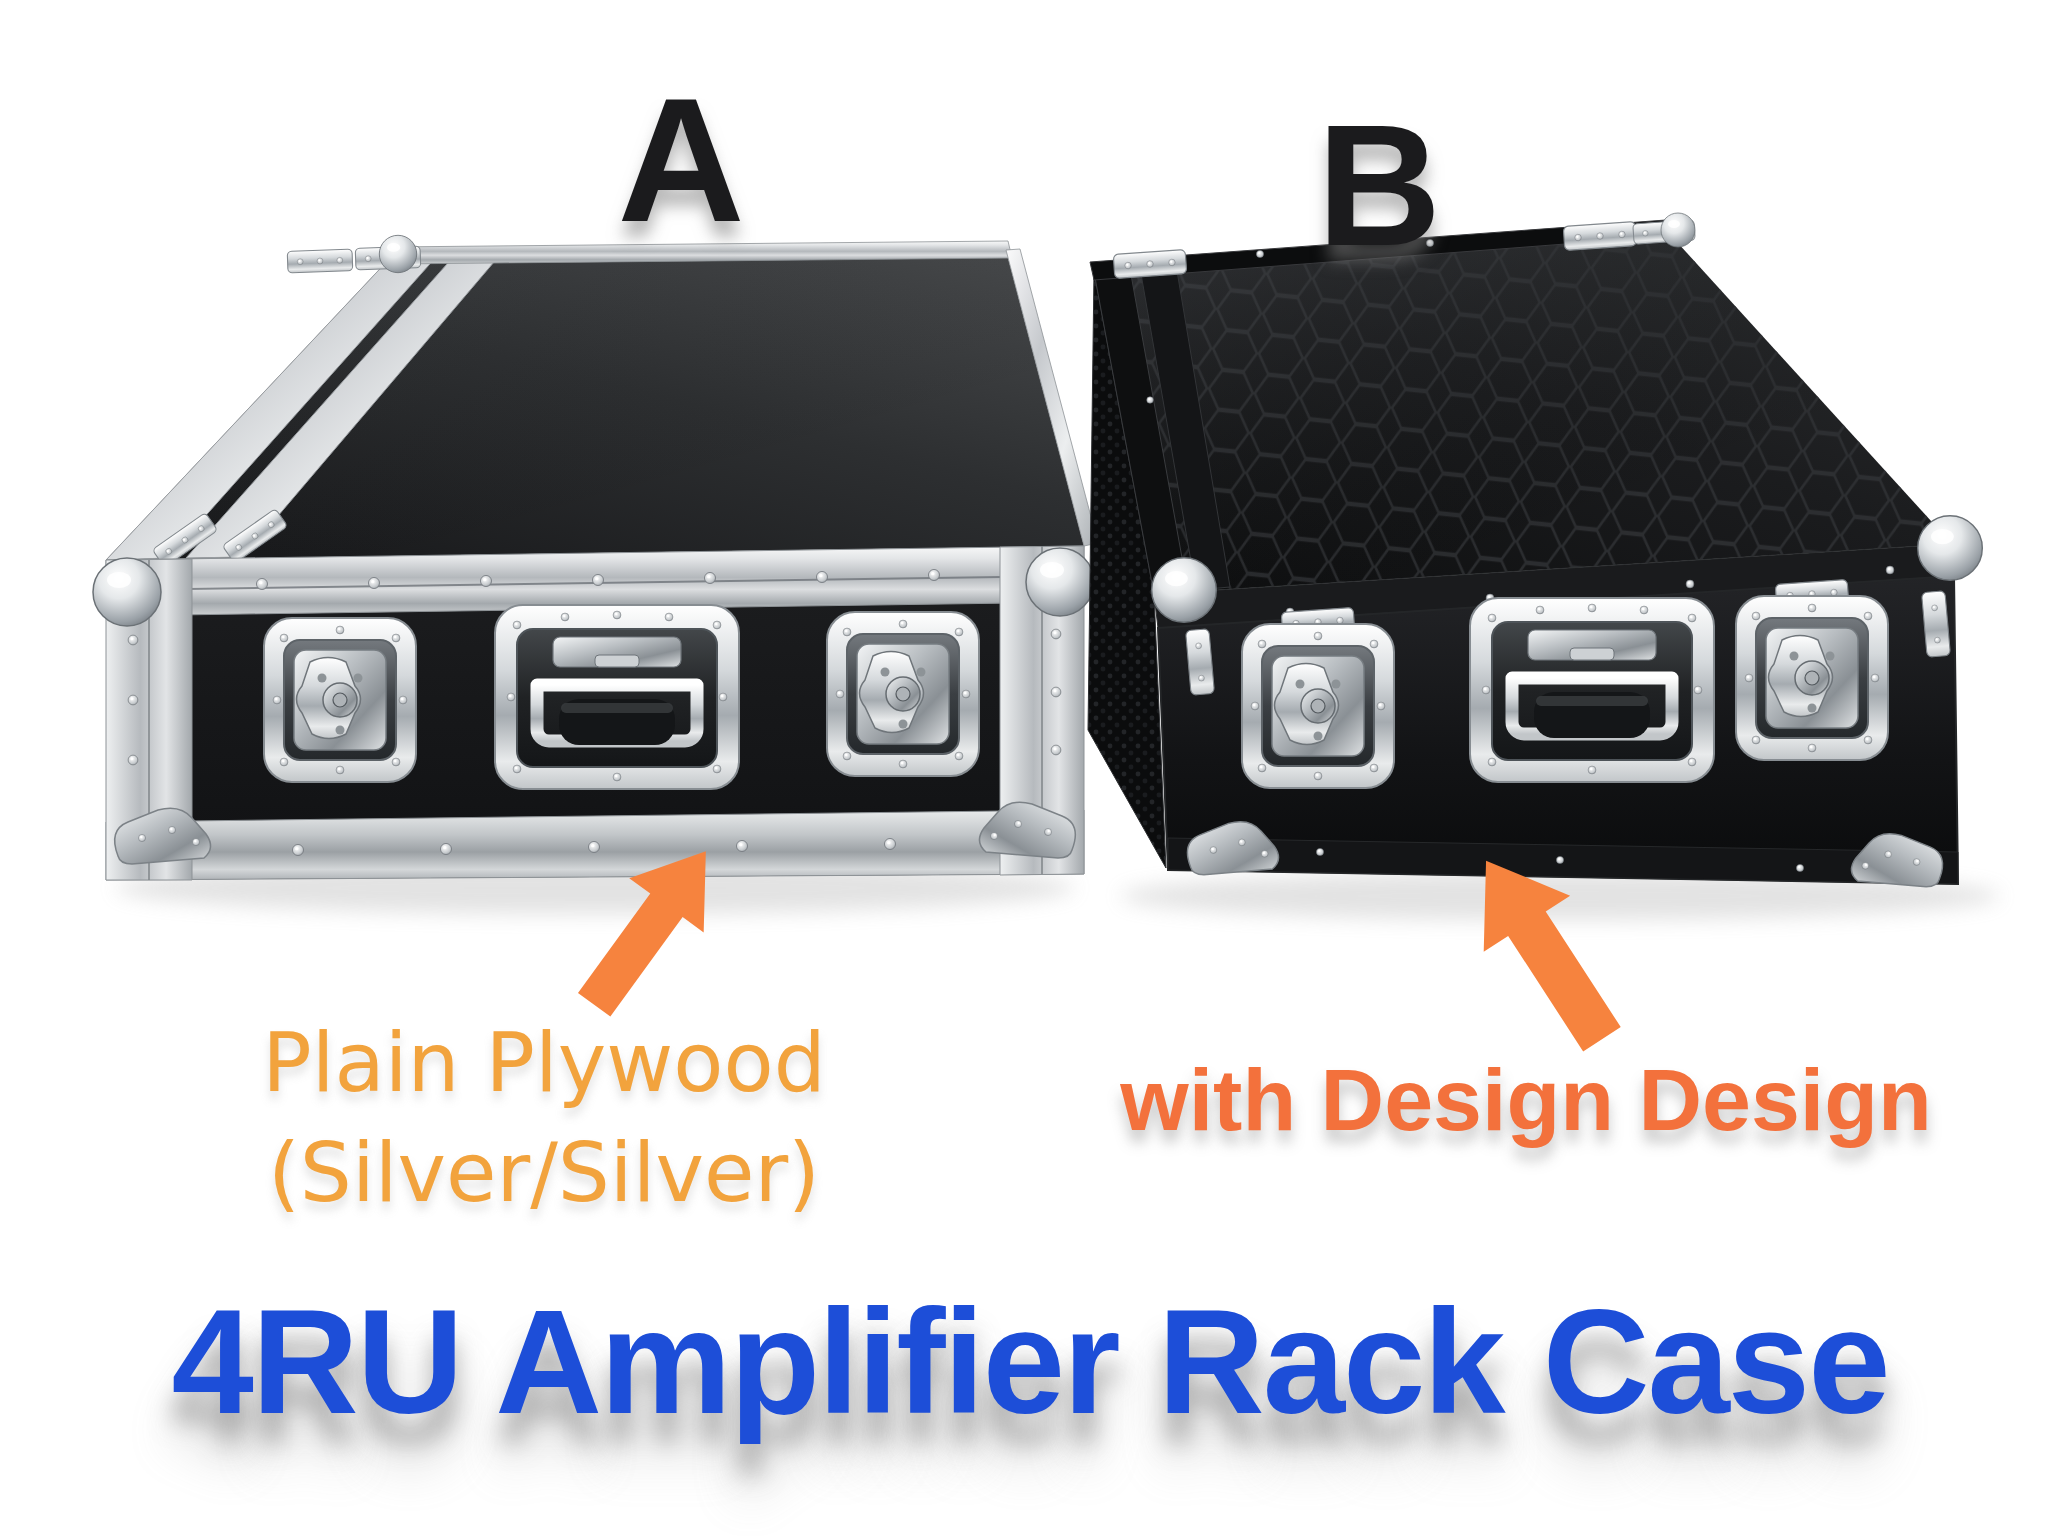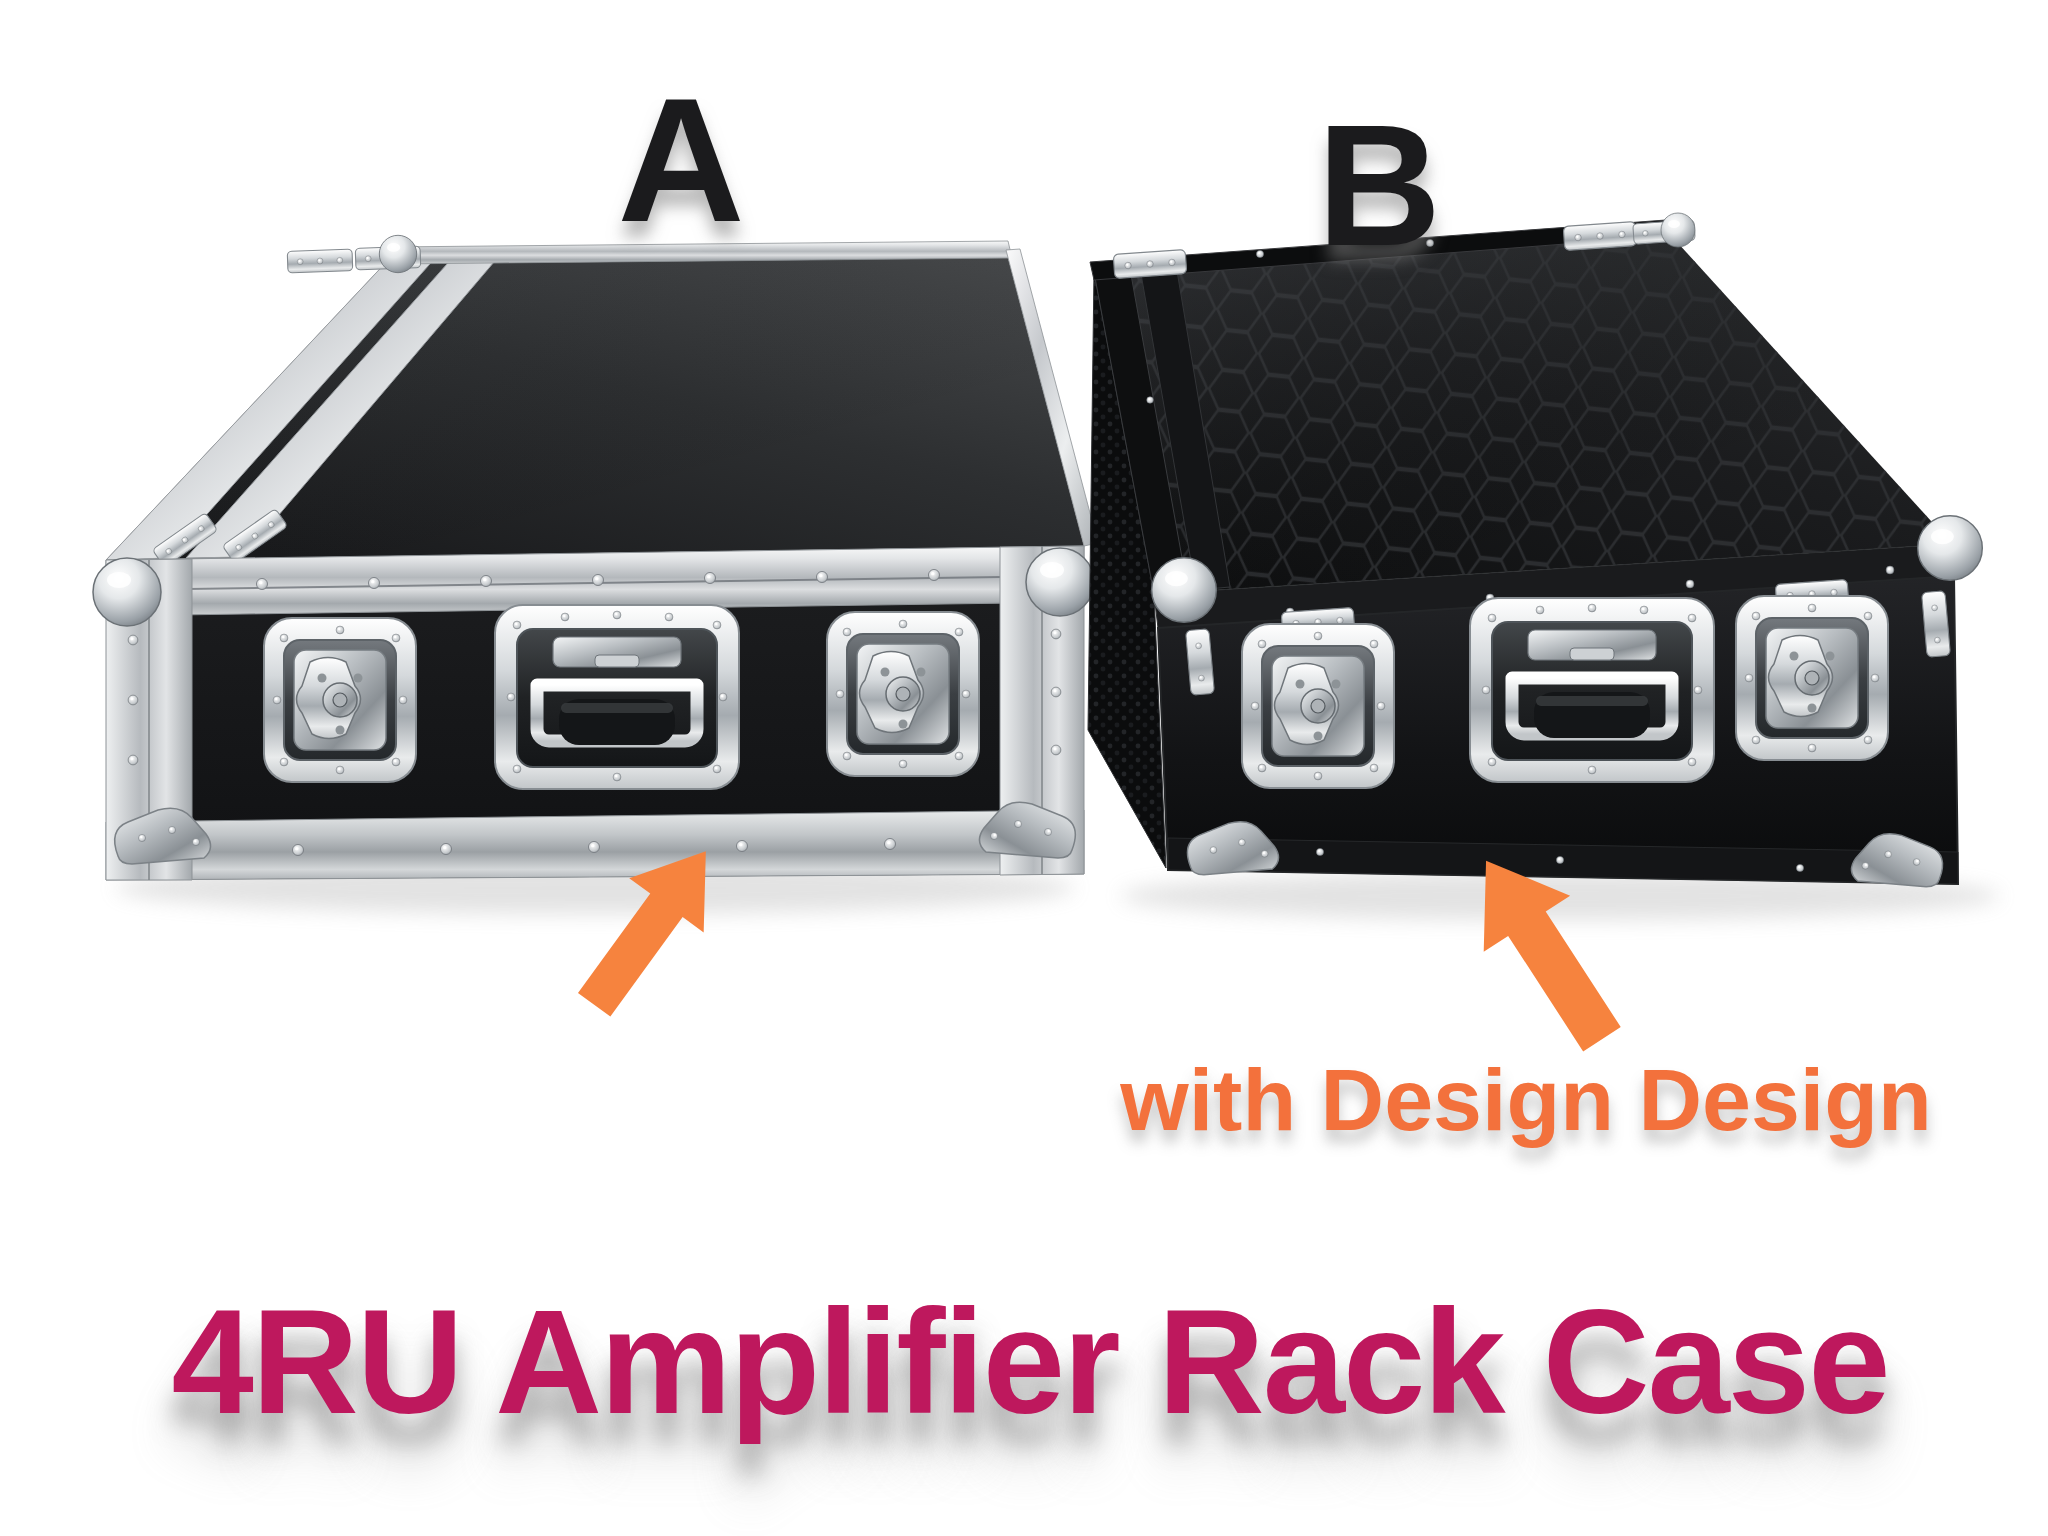--- a/index.html
+++ b/index.html
@@ -323,20 +323,24 @@
   </g>
   <g transform="translate(1544,950) rotate(-33) scale(1.12)">
     <polygon points="0,-95 46,-28 20,-28 20,95 -20,95 -20,-28 -46,-28" fill="#F6833E" style="fill: rgb(246, 131, 62);"></polygon>
   </g>
 </svg>
 
   <div class="overlay letter" style="left: 681px; top: 72px; color: rgb(27, 27, 29);">A</div>
 
   <div class="overlay letter b" style="left: 1379px; top: 99px; color: rgb(27, 27, 29);">B</div>
 
+  <div class="overlay caption caption-a" style="left: 544px; top: 1008px; color: rgb(242, 163, 61);">
+    <div>Plain Plywood</div>
+    <div>(Silver/Silver)</div>
+  </div>
 
   <div class="overlay caption caption-b" style="left: 1526px; top: 1044px; color: rgb(243, 113, 60);">
     <div>with Design Design</div>
   </div>
 
-  <div class="overlay title" style="left: 1030px; top: 1288px; color: #be185d;">4RU Amplifier Rack Case</div>
+  <div class="overlay title" style="left: 1030px; top: 1288px; color: #1d4ed8;">4RU Amplifier Rack Case</div>
 
 </div>
 
 </body></html>

